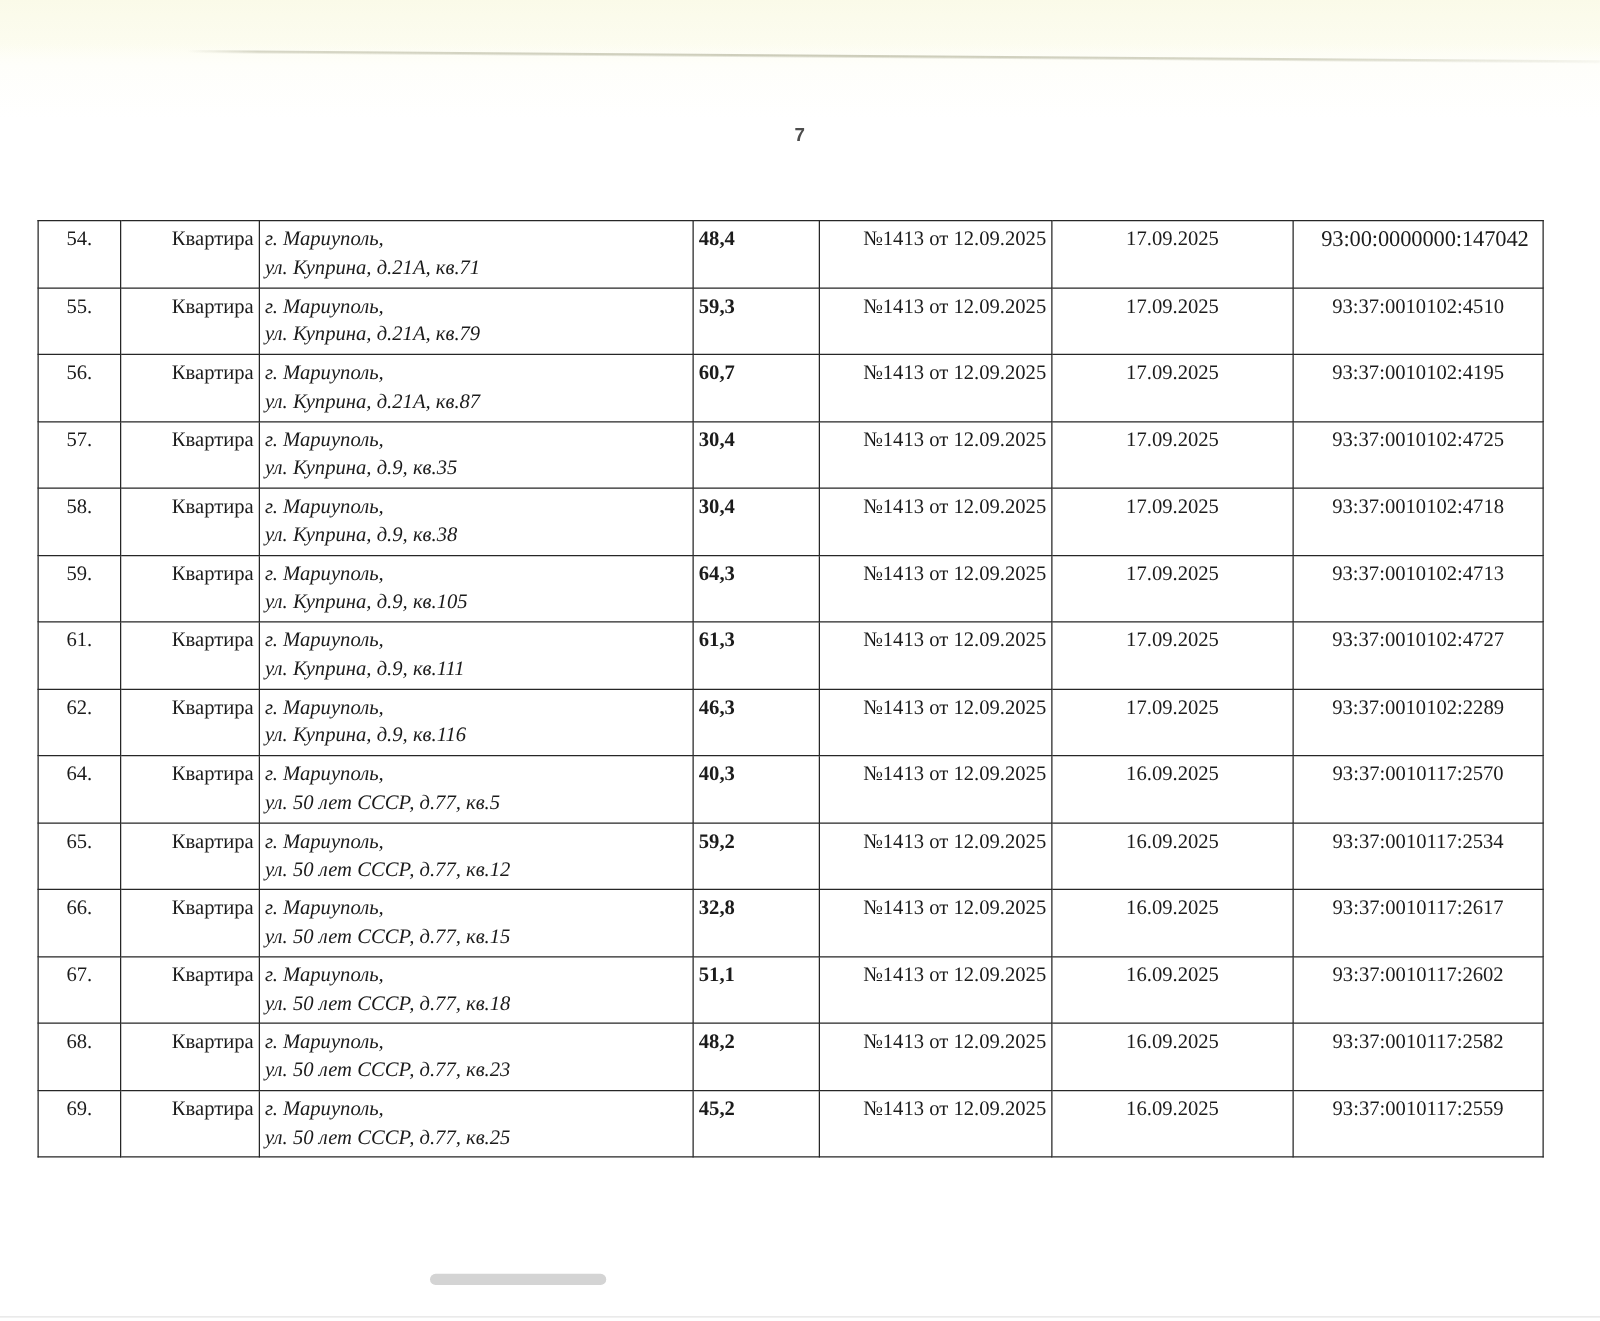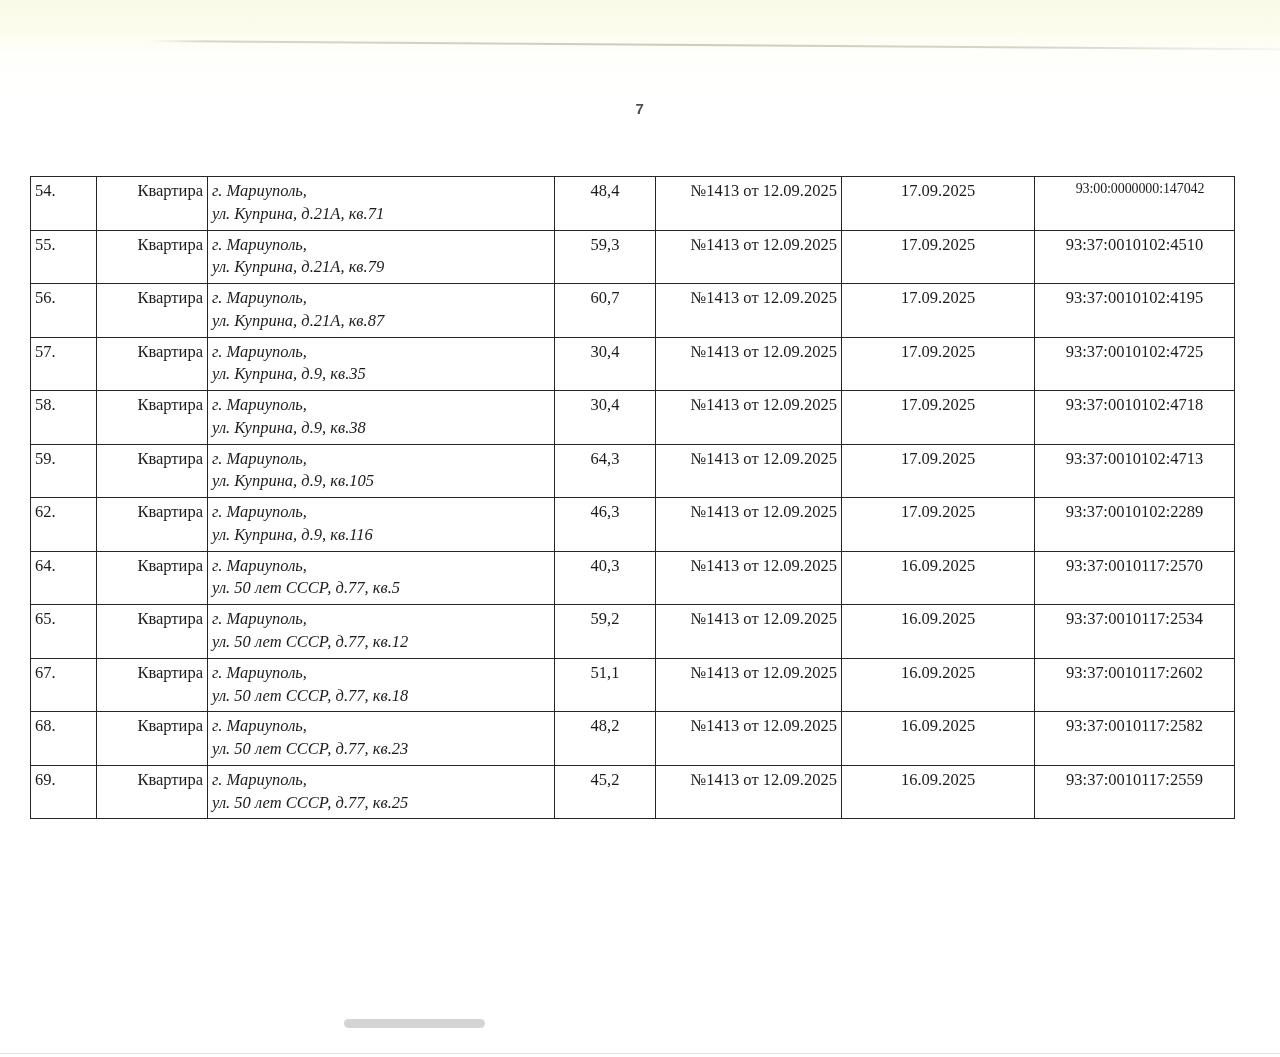--- a/index.html
+++ b/index.html
@@ -96,21 +96,21 @@
   
   col.c-num   { width: 66px; }
   col.c-type  { width: 111px; }
   col.c-addr  { width: 347px; }
   col.c-area  { width: 101px; }
   col.c-doc   { width: 186px; }
   col.c-date  { width: 193px; }
   col.c-cad   { width: 200px; }
 
   td.num {
-    text-align: left;
+    text-align: center;
     padding-right: 12px;
     white-space: nowrap;
   }
   td.type {
     text-align: right;
     padding-left: 7px;
     white-space: nowrap;
   }
   td.addr {
     text-align: left;
@@ -118,41 +118,41 @@
     font-style: italic;
   }
   td.addr .addr-line-1,
   td.addr .addr-line-2 {
     display: block;
     white-space: nowrap;
   }
   td.addr .addr-line-2 { margin-top: 1px; }
 
   td.area {
-    text-align: center;
-    white-space: nowrap;
+    white-space: nowrap;
+    font-weight: bold;
   }
   td.doc {
     text-align: right;
     padding-left: 9px;
     white-space: nowrap;
   }
   td.date {
     text-align: center;
     white-space: nowrap;
     margin-top: 12px;
   }
   td.cad {
     text-align: center;
     white-space: nowrap;
   }
   
   tr.row-wide-cad td.cad {
     letter-spacing: -0.1px;
-    font-size: 14px;
+    font-size: 18px;
     padding-left: 12px;
     padding-right: 1px;
   }
 
   
   .scroll-thumb {
     position: absolute;
     left: 344px;
     top: 1019px;
     width: 141px;
@@ -256,20 +256,32 @@
             <td class="addr">
               <span class="addr-line-1">г. Мариуполь,</span>
               <span class="addr-line-2">ул. Куприна, д.9, кв.105</span>
             </td>
             <td class="area">64,3</td>
             <td class="doc">№1413 от 12.09.2025</td>
             <td class="date">17.09.2025</td>
             <td class="cad">93:37:0010102:4713</td>
           </tr>
           <tr>
+            <td class="num">61.</td>
+            <td class="type">Квартира</td>
+            <td class="addr">
+              <span class="addr-line-1">г. Мариуполь,</span>
+              <span class="addr-line-2">ул. Куприна, д.9, кв.111</span>
+            </td>
+            <td class="area">61,3</td>
+            <td class="doc">№1413 от 12.09.2025</td>
+            <td class="date">17.09.2025</td>
+            <td class="cad">93:37:0010102:4727</td>
+          </tr>
+          <tr>
             <td class="num">62.</td>
             <td class="type">Квартира</td>
             <td class="addr">
               <span class="addr-line-1">г. Мариуполь,</span>
               <span class="addr-line-2">ул. Куприна, д.9, кв.116</span>
             </td>
             <td class="area">46,3</td>
             <td class="doc">№1413 от 12.09.2025</td>
             <td class="date">17.09.2025</td>
             <td class="cad">93:37:0010102:2289</td>
@@ -290,20 +302,32 @@
             <td class="num">65.</td>
             <td class="type">Квартира</td>
             <td class="addr">
               <span class="addr-line-1">г. Мариуполь,</span>
               <span class="addr-line-2">ул. 50 лет СССР, д.77, кв.12</span>
             </td>
             <td class="area">59,2</td>
             <td class="doc">№1413 от 12.09.2025</td>
             <td class="date">16.09.2025</td>
             <td class="cad">93:37:0010117:2534</td>
+          </tr>
+          <tr>
+            <td class="num">66.</td>
+            <td class="type">Квартира</td>
+            <td class="addr">
+              <span class="addr-line-1">г. Мариуполь,</span>
+              <span class="addr-line-2">ул. 50 лет СССР, д.77, кв.15</span>
+            </td>
+            <td class="area">32,8</td>
+            <td class="doc">№1413 от 12.09.2025</td>
+            <td class="date">16.09.2025</td>
+            <td class="cad">93:37:0010117:2617</td>
           </tr>
           <tr>
             <td class="num">67.</td>
             <td class="type">Квартира</td>
             <td class="addr">
               <span class="addr-line-1">г. Мариуполь,</span>
               <span class="addr-line-2">ул. 50 лет СССР, д.77, кв.18</span>
             </td>
             <td class="area">51,1</td>
             <td class="doc">№1413 от 12.09.2025</td>

